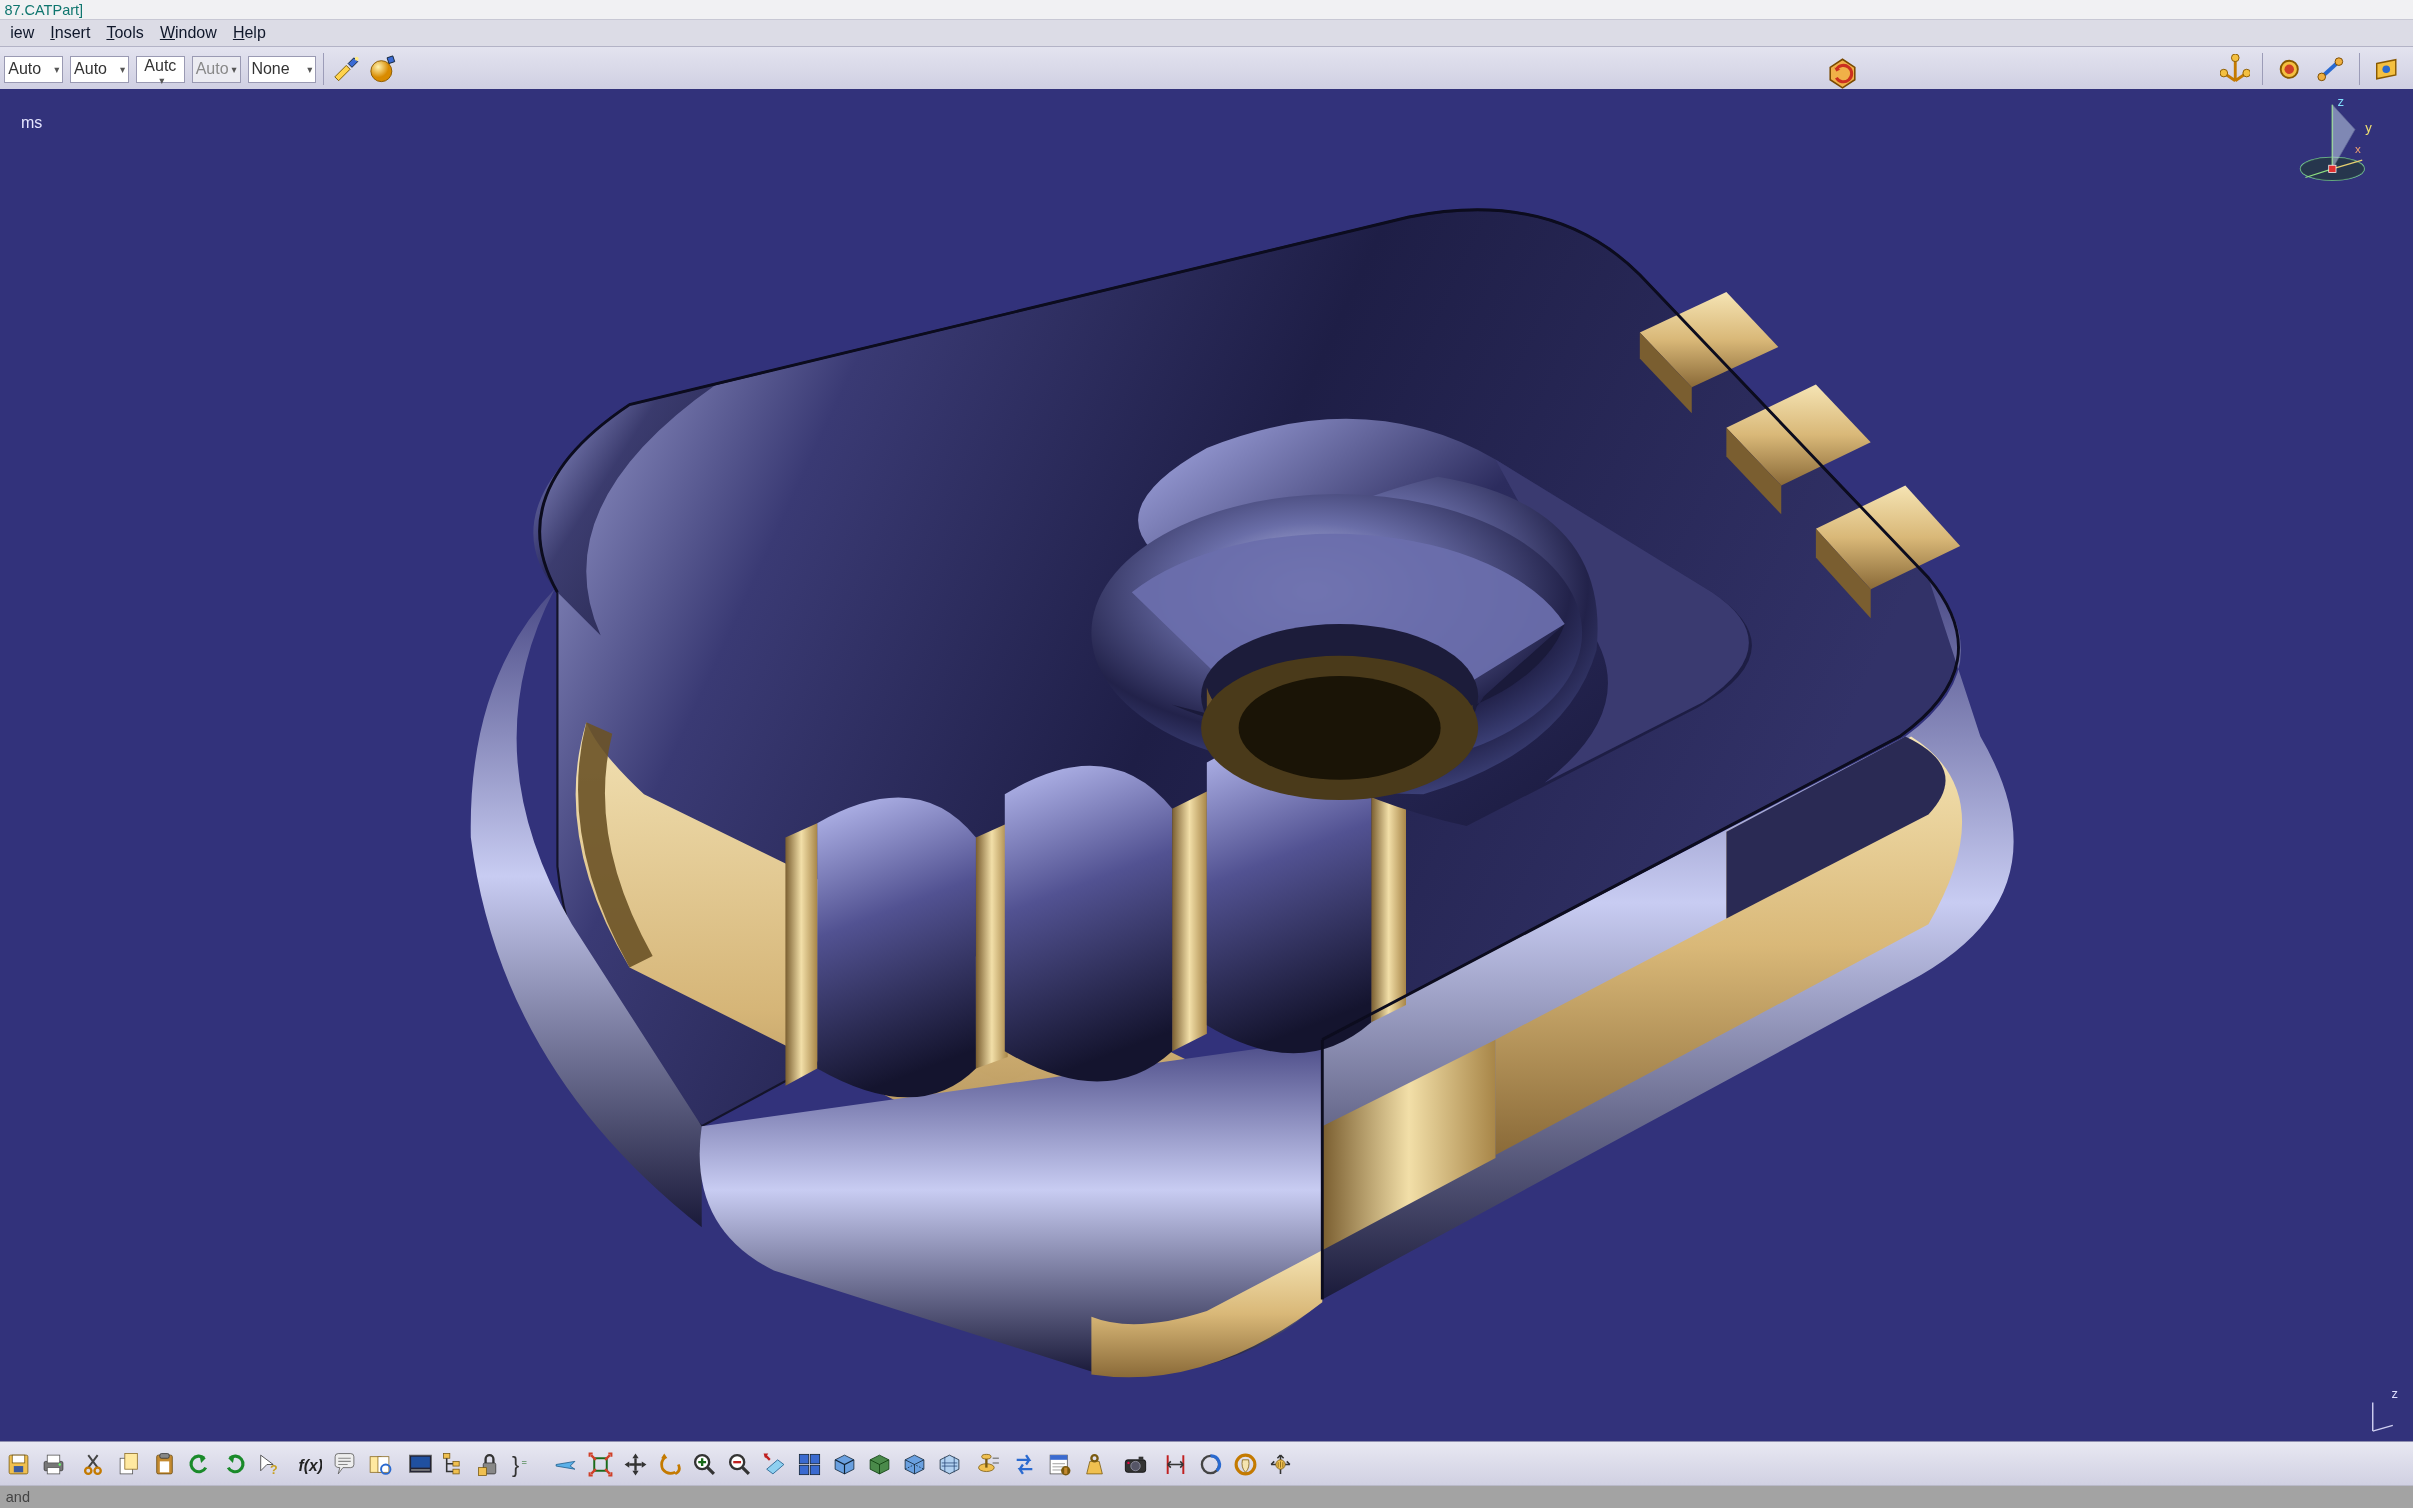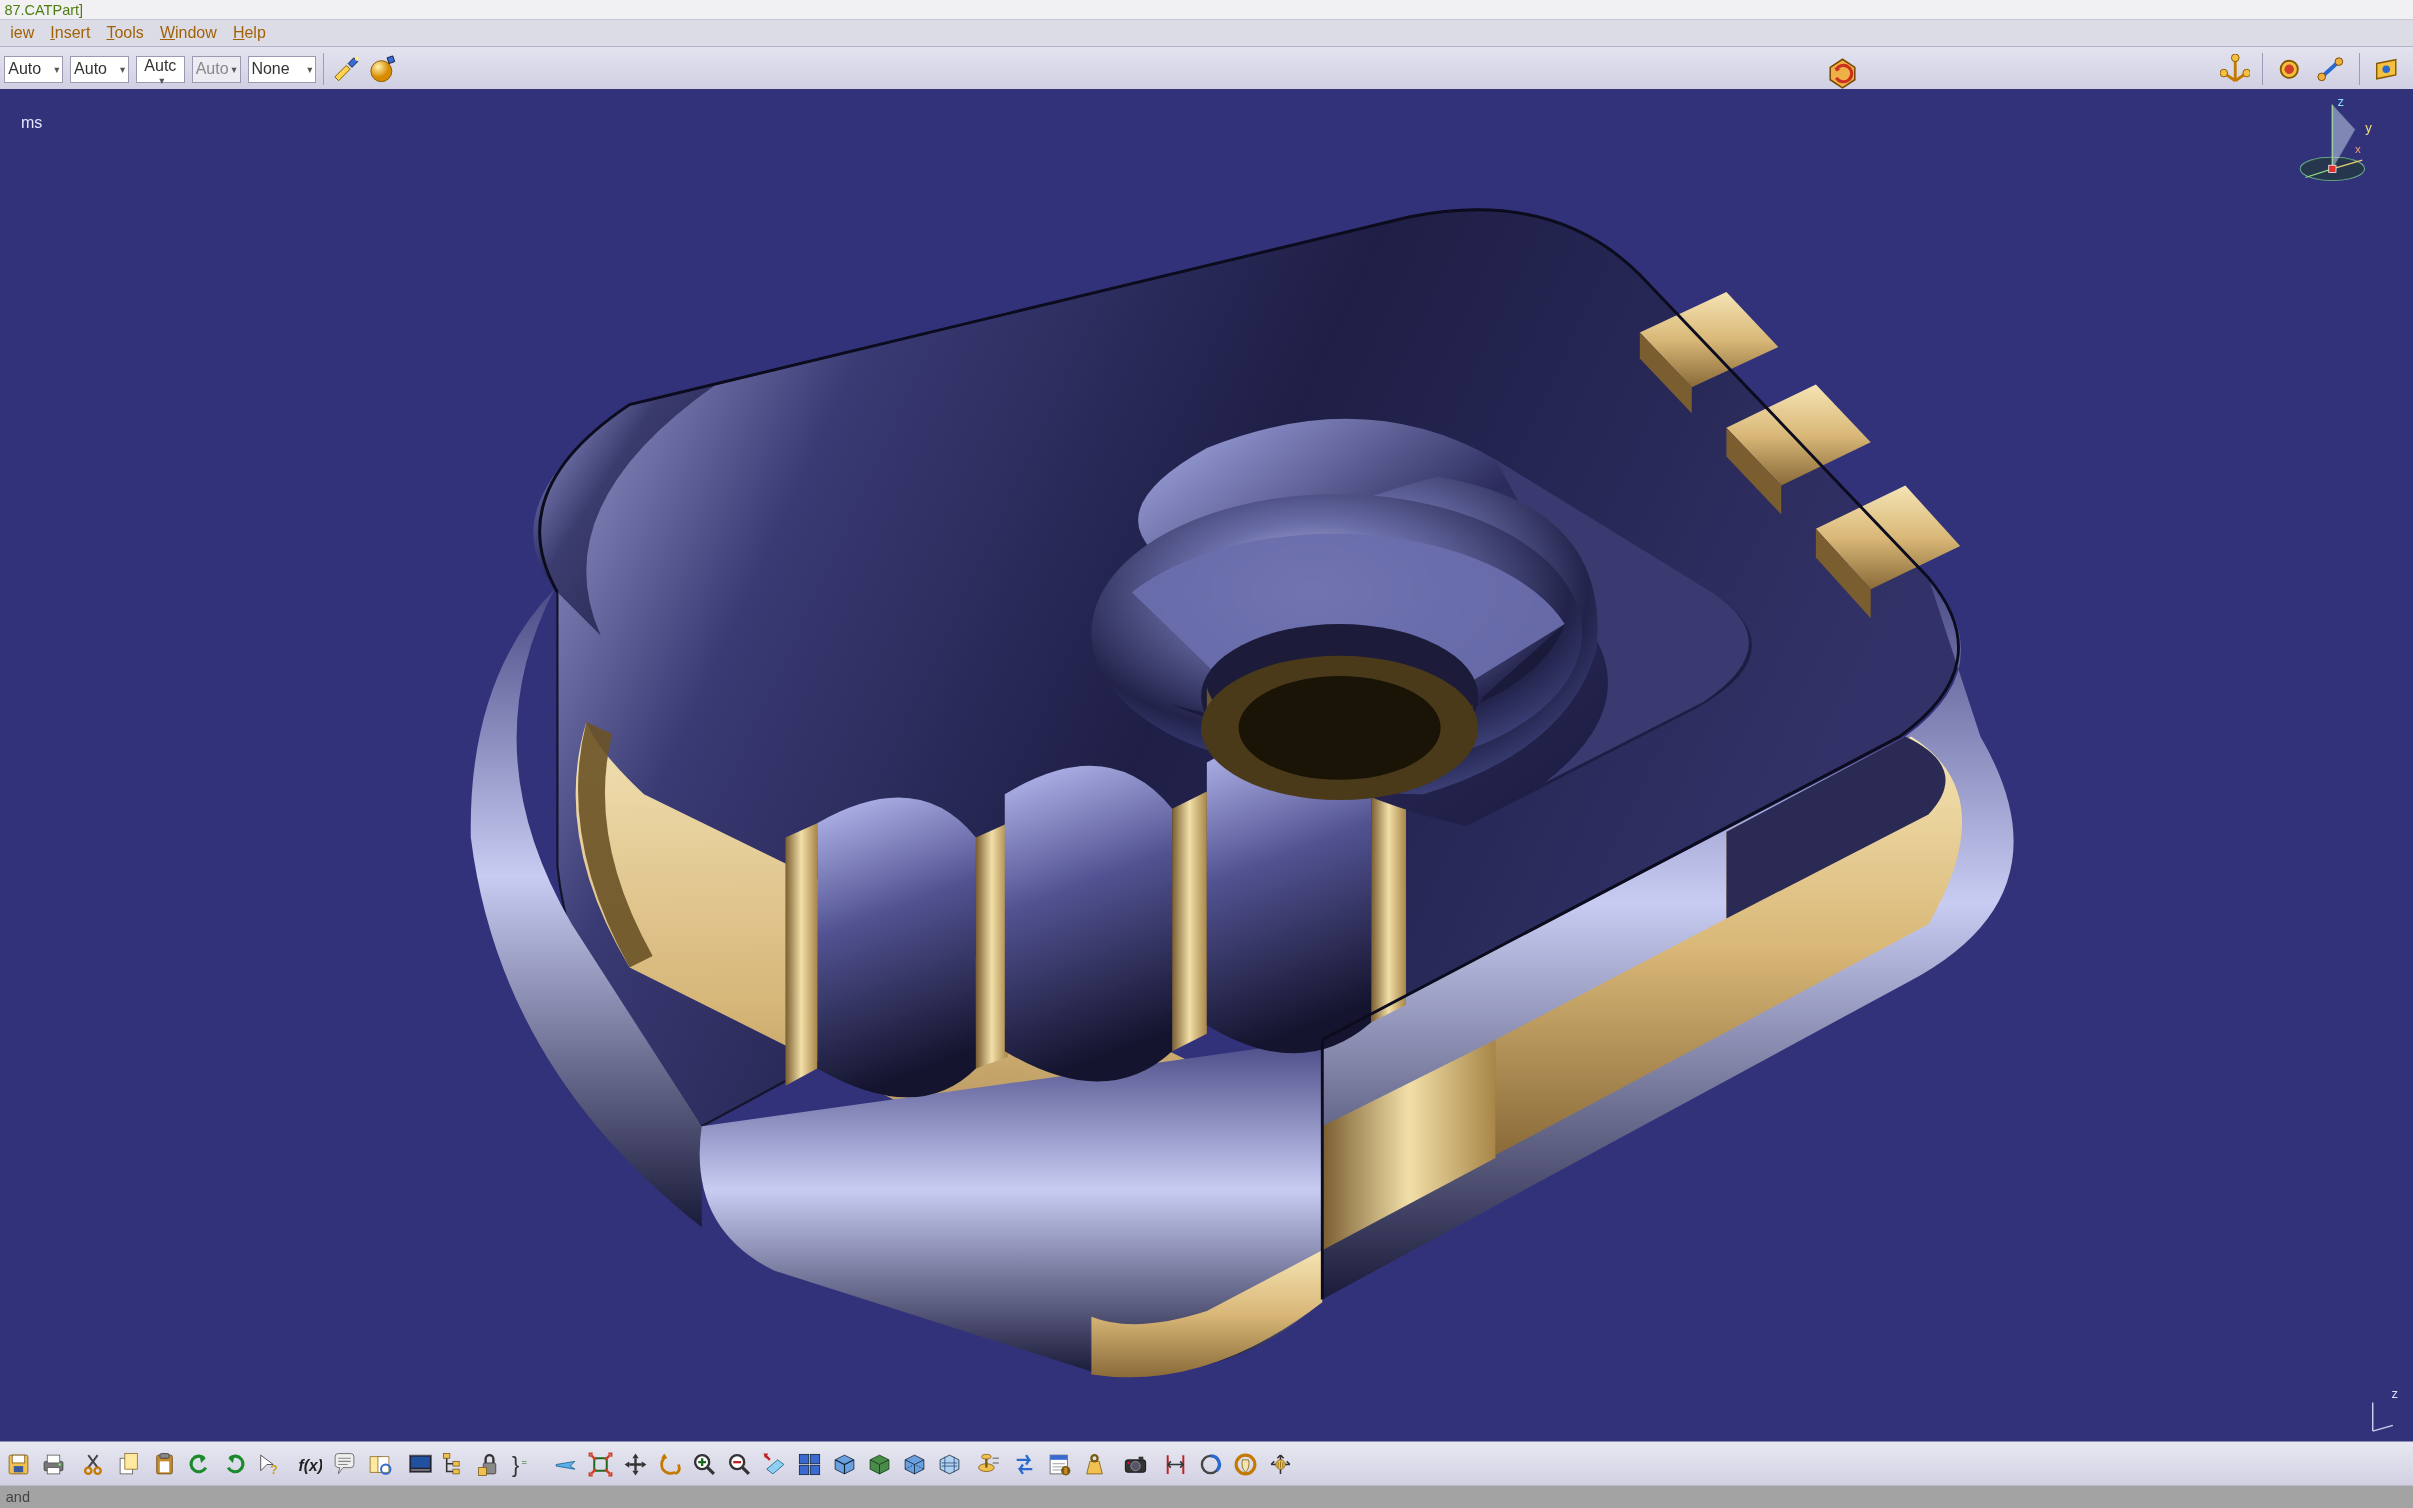--- a/index.html
+++ b/index.html
@@ -1,18 +1,18 @@
 <!DOCTYPE html>
 <html><head>
 <meta charset="utf-8">
 <style>
   html,body{margin:0;padding:0;height:100%;width:100%;font-family:"Segoe UI",Tahoma,sans-serif;font-size:16px;overflow:hidden;background:#a6a6c8;}
-  .titlebar{height:19px;background:#f1f1f3;color:#4d7c0f;display:flex;align-items:center;padding:0 4.4px;border-bottom:0.7px solid #c8c8d4;font-size:14.5px;}
+  .titlebar{height:19px;background:#f1f1f3;color:#0f766e;display:flex;align-items:center;padding:0 4.4px;border-bottom:0.7px solid #c8c8d4;font-size:14.5px;}
   .menubar{height:26px;background:#dcdce6;display:flex;align-items:center;padding:0 2.9px;gap:1.5px;border-bottom:0.7px solid #b3b3c6;font-size:16px;}
-  .menu-item{padding:1.5px 7.3px;color:#a16207;cursor:default;}
+  .menu-item{padding:1.5px 7.3px;color:#0f172a;cursor:default;}
   .menu-item u{text-decoration:underline;}
   .optbar{height:44px;background:linear-gradient(#e3e3ef,#cfcfe2);display:flex;align-items:center;gap:7px;padding:0 4.4px;border-bottom:0.7px solid #8f8fb0;font-size:16px;}
   .combo{display:flex;align-items:center;background:#fff;border:0.7px solid #9a9ab3;padding:0 2.9px;height:25px;color:#333;min-width:51px;justify-content:space-between;}
   .combo.readonly{background:#ececf2;color:#888;}
   .combo .chev{font-size:10.2px;color:#555;margin-left:2.9px;}
   .optbar .sp{width:0.7px;height:32px;background:#9c9cb8;}
   .ticon{width:30.5px;height:30.5px;display:flex;align-items:center;justify-content:center;}
   .optbar-right{margin-left:auto;display:flex;align-items:center;gap:11.6px;padding-right:7.3px;}
   .viewport{position:absolute;left:0;right:0;top:calc(19px + 26px + 44px);bottom:calc(44px + 22px);background:#32327b;}
   .specitem{position:absolute;top:23px;left:18px;color:#e6e6ff;font-size:16px;padding:1.5px 2.9px;}

